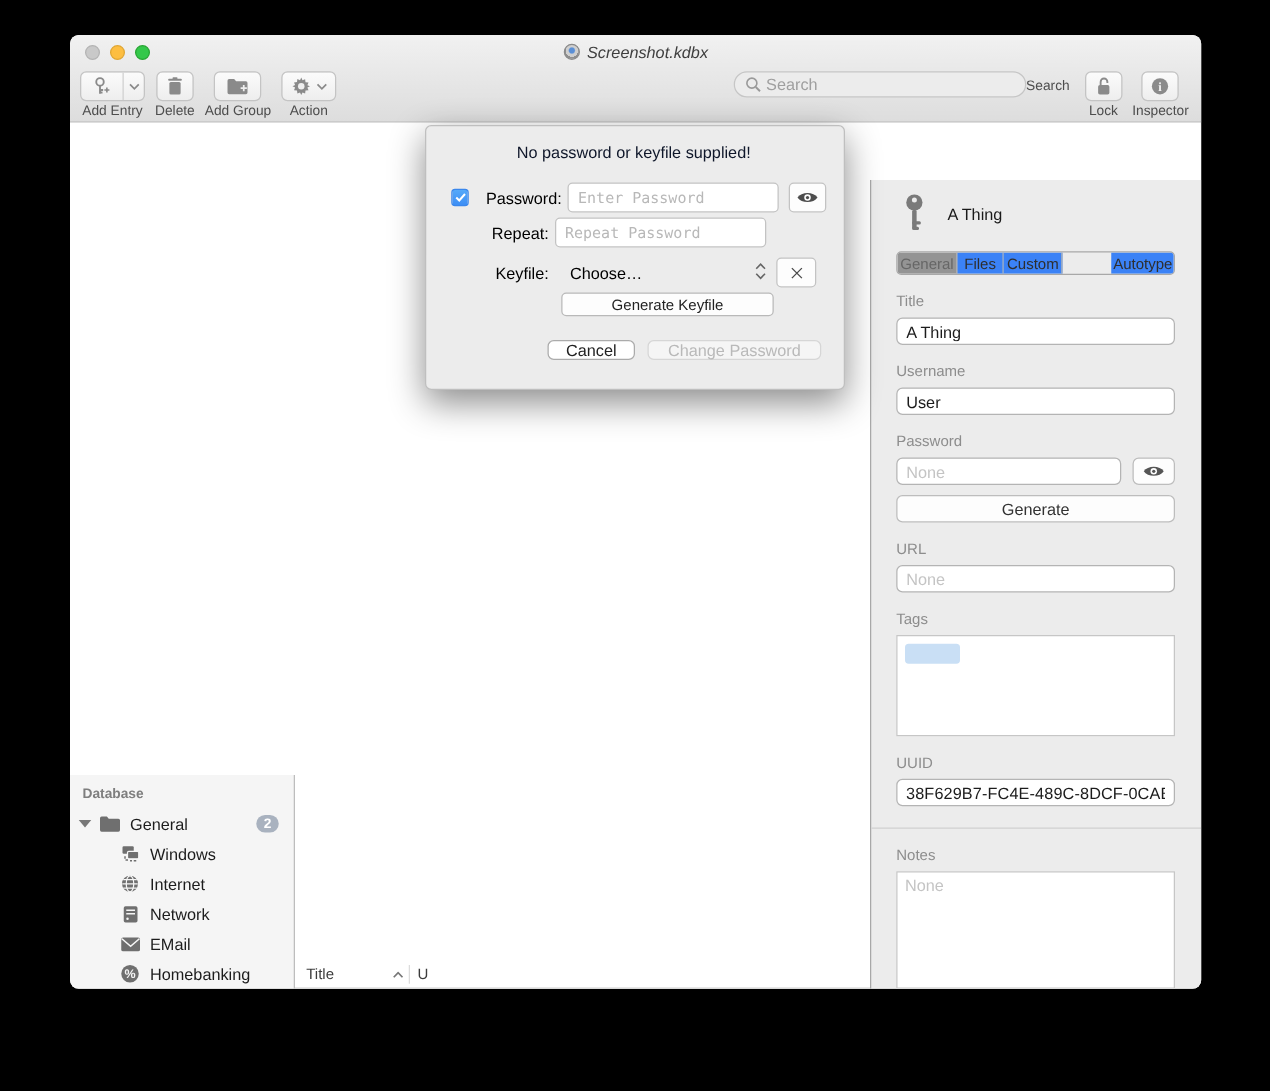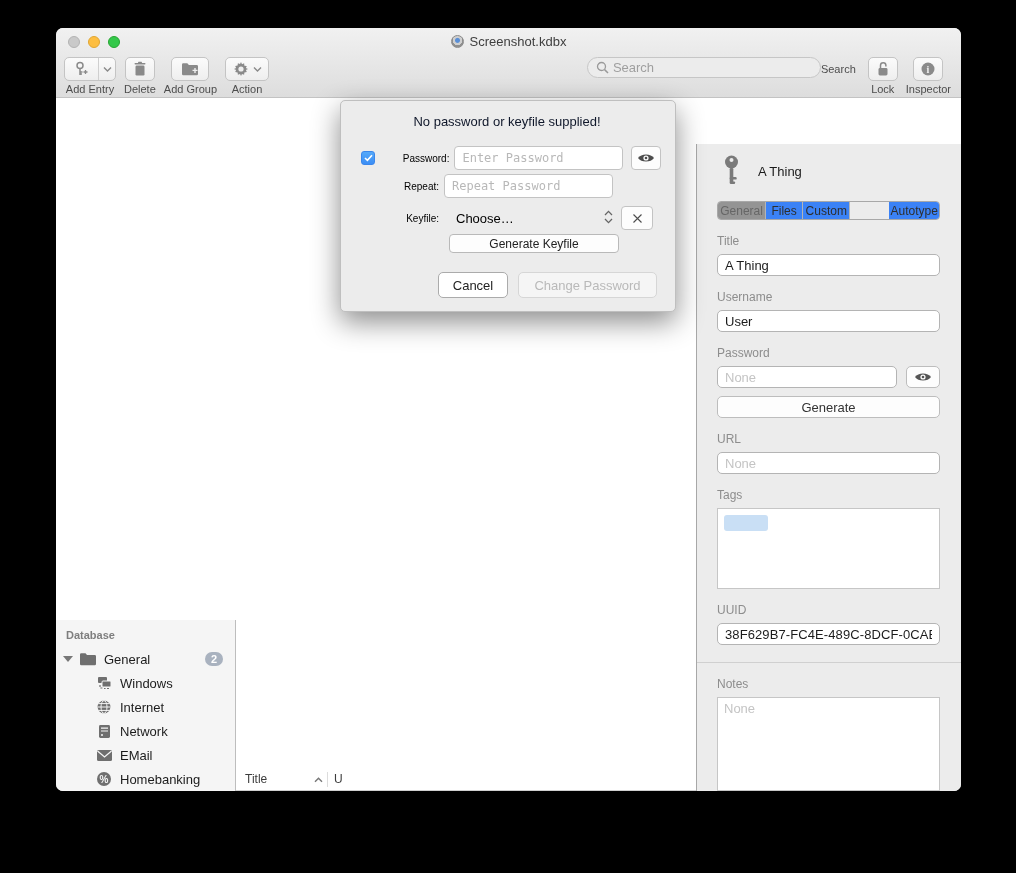--- a/index.html
+++ b/index.html
@@ -11,21 +11,21 @@
 
   
   .chrome { position:absolute; left:0; top:0; right:0; height:70px;
     background:linear-gradient(#f1f1f1,#dddddd); border-bottom:1px solid #abababa8; }
   .titlebar { position:relative; height:27px; }
   .lights { position:absolute; left:12px; top:8px; display:flex; gap:8px; }
   .light { width:12px; height:12px; border-radius:50%; }
   .light.close { background:#c9c9c9; border:1px solid #b3b3b3; }
   .light.min   { background:#fdbe41; border:1px solid #e0a633; }
   .light.zoom  { background:#34c84a; border:1px solid #27a532; }
-  .titlewrap { position:absolute; left:0; right:0; top:6px; display:flex; justify-content:center; align-items:center; gap:6px; }
+  .titlewrap { position:absolute; left:0; right:0; top:6px; display:flex; justify-content:center; align-items:center; gap:6px;font-style:italic; }
   .doc-icon { width:13px; height:13px; border-radius:50%; background:radial-gradient(circle at 50% 40%, #5a8fd6 0 2px, #cfcfcf 3px 5px, #8f8f8f 5px); border:1px solid #8a8a8a; }
   .win-title { font-size:13px; color:#3e3e3e; }
 
   .toolbar { position:relative; height:42px; display:flex; align-items:flex-start; padding:2px 10px 0 8px; }
   .tb-item { display:flex; flex-direction:column; align-items:center; margin-right:8px; }
   .tb-label { font-size:11px; color:#4d4d4d; margin-top:2px; }
   .bezel { height:24px; display:flex; align-items:center; justify-content:center;
     background:linear-gradient(#fbfbfb,#eee); border:1px solid #c4c4c4; border-radius:5px; color:#8a8a8a; }
   .bezel svg { display:block; }
   .seg-bezel { display:flex; height:24px; border:1px solid #c4c4c4; border-radius:5px; overflow:hidden; background:linear-gradient(#fbfbfb,#eee); color:#8a8a8a; }
@@ -89,33 +89,33 @@
   .tag-pill { width:44px; height:16px; background:#c9dff5; border-radius:3px; }
   .uuid-field { font-size:13px; letter-spacing:.1px; white-space:nowrap; overflow:hidden; }
   .ins-divider { border-top:1px solid #d0d0d0; margin:17px -21px 0 -20px; }
   .notes-box { margin-top:6px; height:94px; background:#fff; border:1px solid #c6c6c6; padding:3px 6px; font-size:13px; color:#c4c4c4; }
 
   
   .dialog { position:absolute; left:284px; top:72px; width:336px; height:212px; background:#ececec;
     border:1px solid #bfbfbf; border-radius:5px; box-shadow:0 10px 28px rgba(0,0,0,.45); z-index:5; }
   .dlg-msg { position:absolute; top:13px; left:0; right:2px; text-align:center; font-size:13px; color:#0f172a; }
   .dlg-row { position:absolute; display:flex; align-items:center; }
-  .dlg-label { width:103px; text-align:right; font-size:10px; color:#000; padding-right:5px; }
+  .dlg-label { width:103px; text-align:right; font-size:13px; color:#000; padding-right:5px; }
   .chk-on { width:14px; height:14px; border-radius:3px; background:linear-gradient(#55a9f9,#3c8ef5); border:1px solid #3a87ec;
     display:flex; align-items:center; justify-content:center; flex:none; }
   .dlg-field { width:169px; height:24px; border:1px solid #c3c3c3; border-radius:4px; background:#fff; padding:0 7px;
     font-family:"DejaVu Sans Mono",monospace; font-size:12px; color:#0c4a6e; outline:none; }
   .dlg-field::placeholder { color:#b8b8b8; }
   .dlg-sq { width:32px; height:24px; border:1px solid #c3c3c3; border-radius:4px; background:#fdfdfd; color:#4d4d4d;
     display:flex; align-items:center; justify-content:center; }
   .popup { width:169px; display:flex; align-items:center; font-size:13px; color:#000; padding-left:12px; }
   .stepper { margin-left:auto; color:#666; }
   .genkey-btn { position:absolute; left:108px; top:133px; width:170px; height:19px; border:1px solid #b9b9b9; border-radius:4px;
     background:#fdfdfd; font-size:12px; color:#222; display:flex; align-items:center; justify-content:center; }
-  .dlg-btn { position:absolute; top:171px; height:26px; border-radius:5px; font-size:13px;
+  .dlg-btn { position:absolute; top:171px; height:16px; border-radius:5px; font-size:13px;
     display:flex; align-items:center; justify-content:center; }
   .cancel-btn { left:97px; width:70px; background:#fff; border:1px solid #ababab; color:#222; }
   .changepw-btn { left:177px; width:139px; background:#f5f5f5; border:1px solid #d6d6d6; color:#b9b9b9; }
 </style>
 </head>
 <body>
 
 <div class="window">
 
   <div class="chrome">

